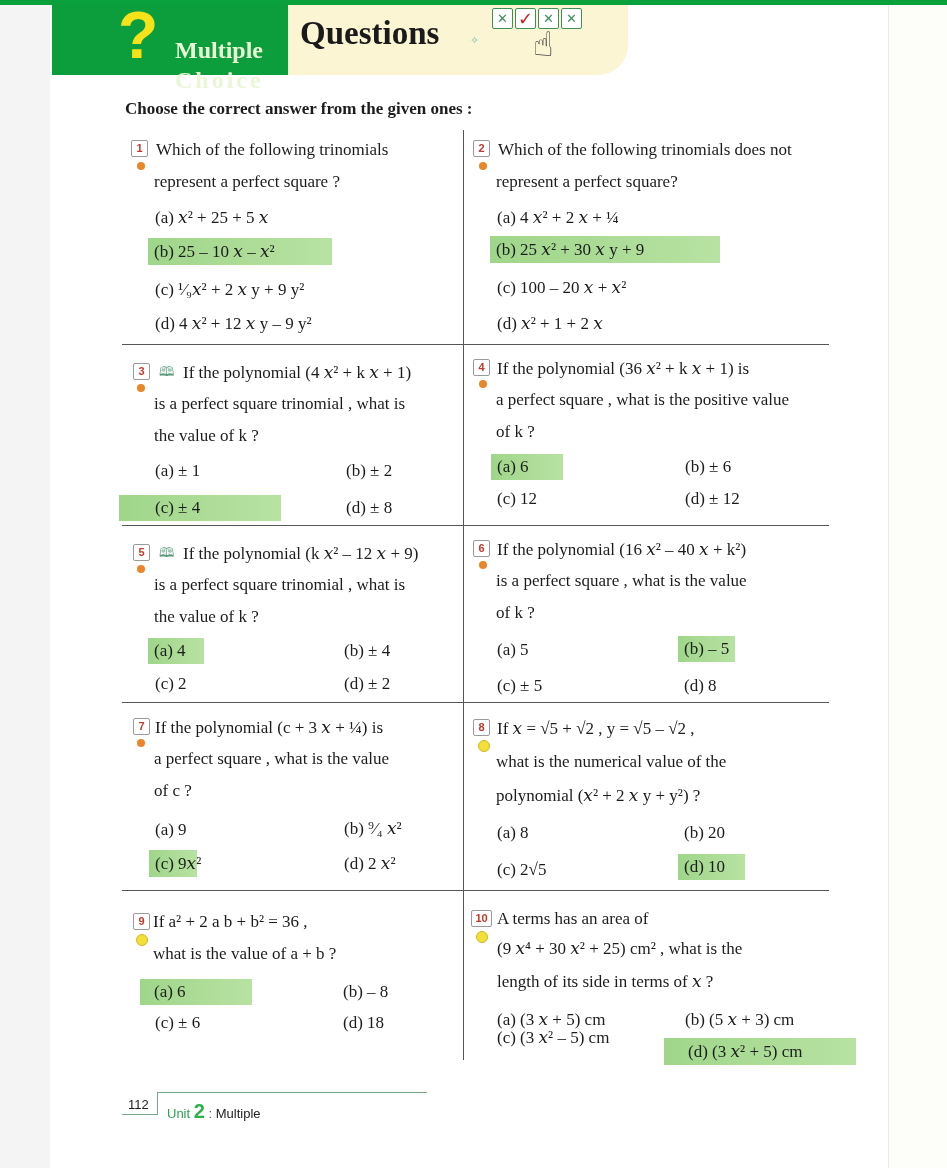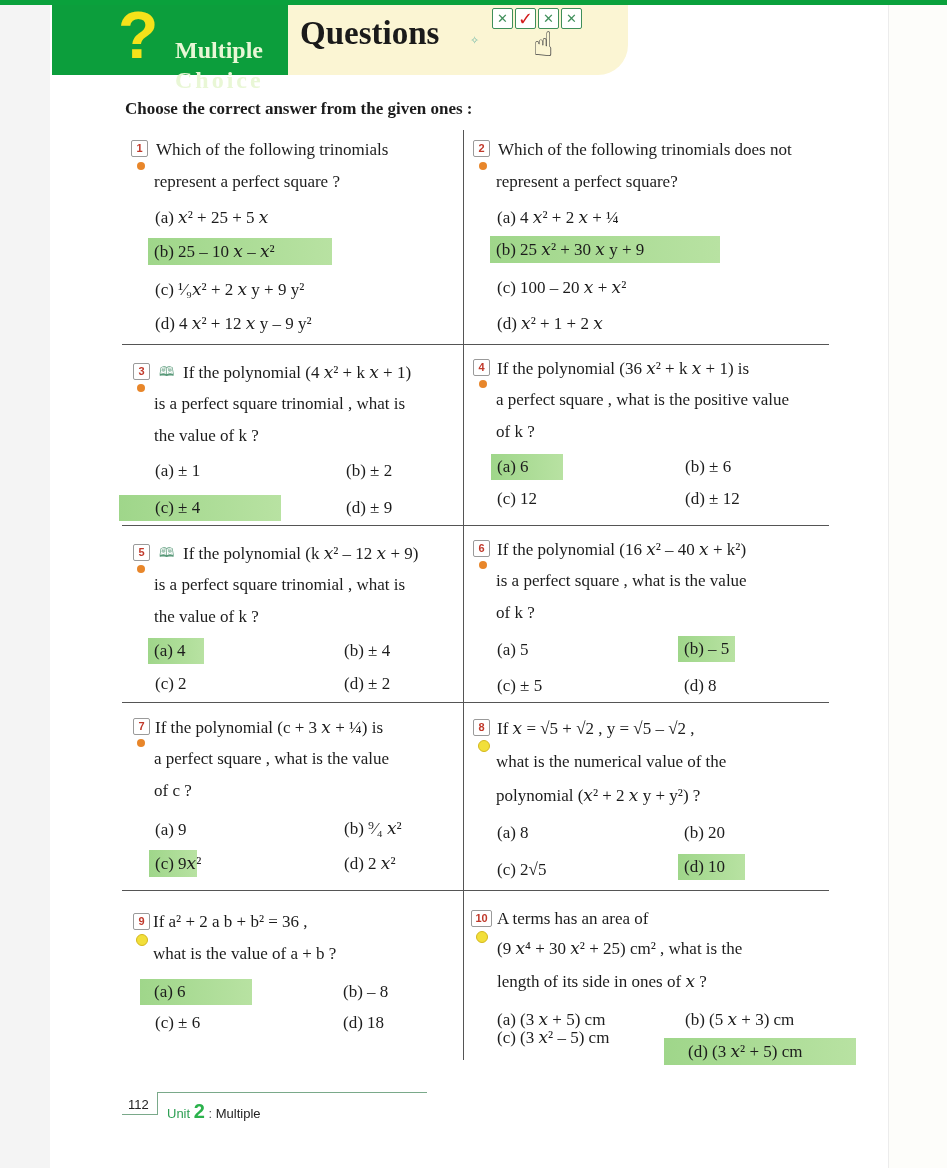--- a/index.html
+++ b/index.html
@@ -108,21 +108,21 @@
 <div class="q" style="left:131px; top:360px;">
   <div class="badge" style="left:2px;top:3px">3</div>
   <div class="dot" style="left:6px;top:24px"></div>
   <div class="book" style="left:28px;top:2px">🕮</div>
   <div class="line" style="left:52px;top:2px">If the polynomial (4 𝑥² + k 𝑥 + 1)</div>
   <div class="line" style="left:23px;top:34px">is a perfect square trinomial , what is</div>
   <div class="line" style="left:23px;top:66px">the value of k ?</div>
   <div class="opt" style="left:18px;top:98px">(a) ± 1</div>
   <div class="opt" style="left:209px;top:98px">(b) ± 2</div>
   <div class="opt correct" style="left:-12px;top:135px;width:120px;padding-left:36px">(c) ± 4</div>
-  <div class="opt" style="left:209px;top:135px">(d) ± 9</div>
+  <div class="opt" style="left:209px;top:135px">(d) ± 8</div>
 </div>
 
 <div class="q" style="left:473px; top:356px;">
   <div class="badge" style="left:0;top:3px">4</div>
   <div class="dot" style="left:6px;top:24px"></div>
   <div class="line" style="left:24px;top:2px">If the polynomial (36 𝑥² + k 𝑥 + 1) is</div>
   <div class="line" style="left:23px;top:34px">a perfect square , what is the positive value</div>
   <div class="line" style="left:23px;top:66px">of k ?</div>
   <div class="opt correct" style="left:18px;top:98px;width:60px">(a) 6</div>
   <div class="opt" style="left:206px;top:98px">(b) ± 6</div>
@@ -188,21 +188,21 @@
   <div class="opt" style="left:206px;top:69px">(b) – 8</div>
   <div class="opt" style="left:18px;top:100px">(c) ± 6</div>
   <div class="opt" style="left:206px;top:100px">(d) 18</div>
 </div>
 
 <div class="q" style="left:471px; top:907px;">
   <div class="badge wide" style="left:0;top:3px">10</div>
   <div class="dot yellow" style="left:5px;top:24px"></div>
   <div class="line" style="left:26px;top:2px">A terms has an area of</div>
   <div class="line" style="left:26px;top:31px">(9 𝑥⁴ + 30 𝑥² + 25) cm² , what is the</div>
-  <div class="line" style="left:26px;top:64px">length of its side in ones of 𝑥 ?</div>
+  <div class="line" style="left:26px;top:64px">length of its side in terms of 𝑥 ?</div>
   <div class="opt" style="left:20px;top:99px">(a) (3 𝑥 + 5) cm</div>
   <div class="opt" style="left:208px;top:99px">(b) (5 𝑥 + 3) cm</div>
   <div class="opt" style="left:20px;top:117px">(c) (3 𝑥² – 5) cm</div>
   <div class="opt correct" style="left:193px;top:131px;width:162px;padding-left:24px">(d) (3 𝑥² + 5) cm</div>
 </div>
 
 <div class="footer-num">112</div>
 <div class="footer-under"></div>
 <div class="footer-vbar"></div>
 <div class="footer-top"></div>

